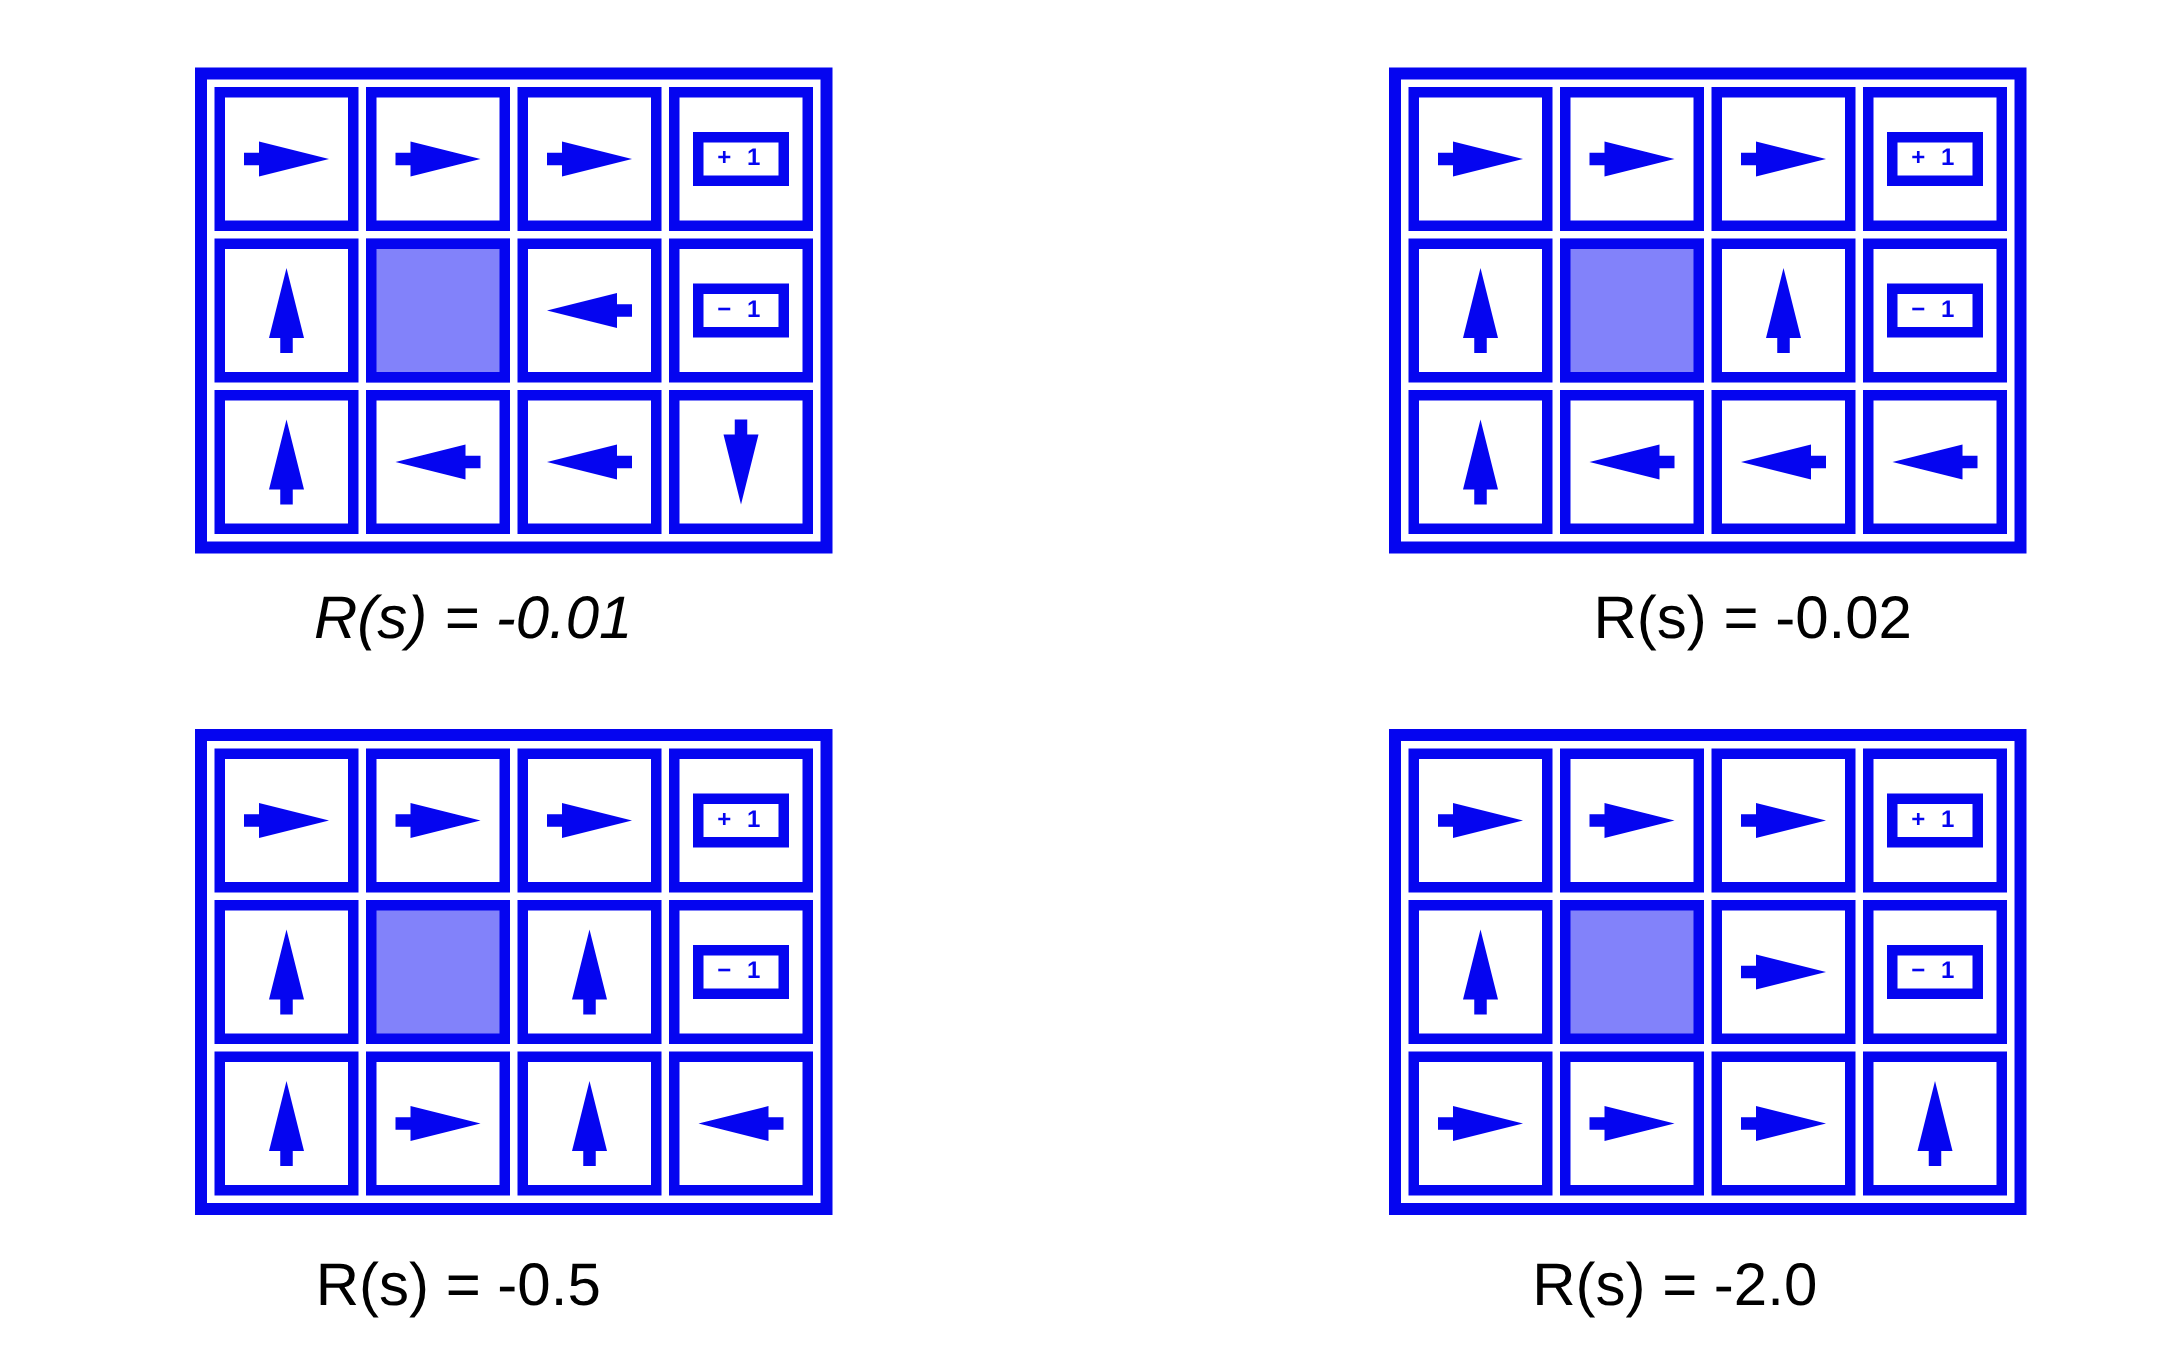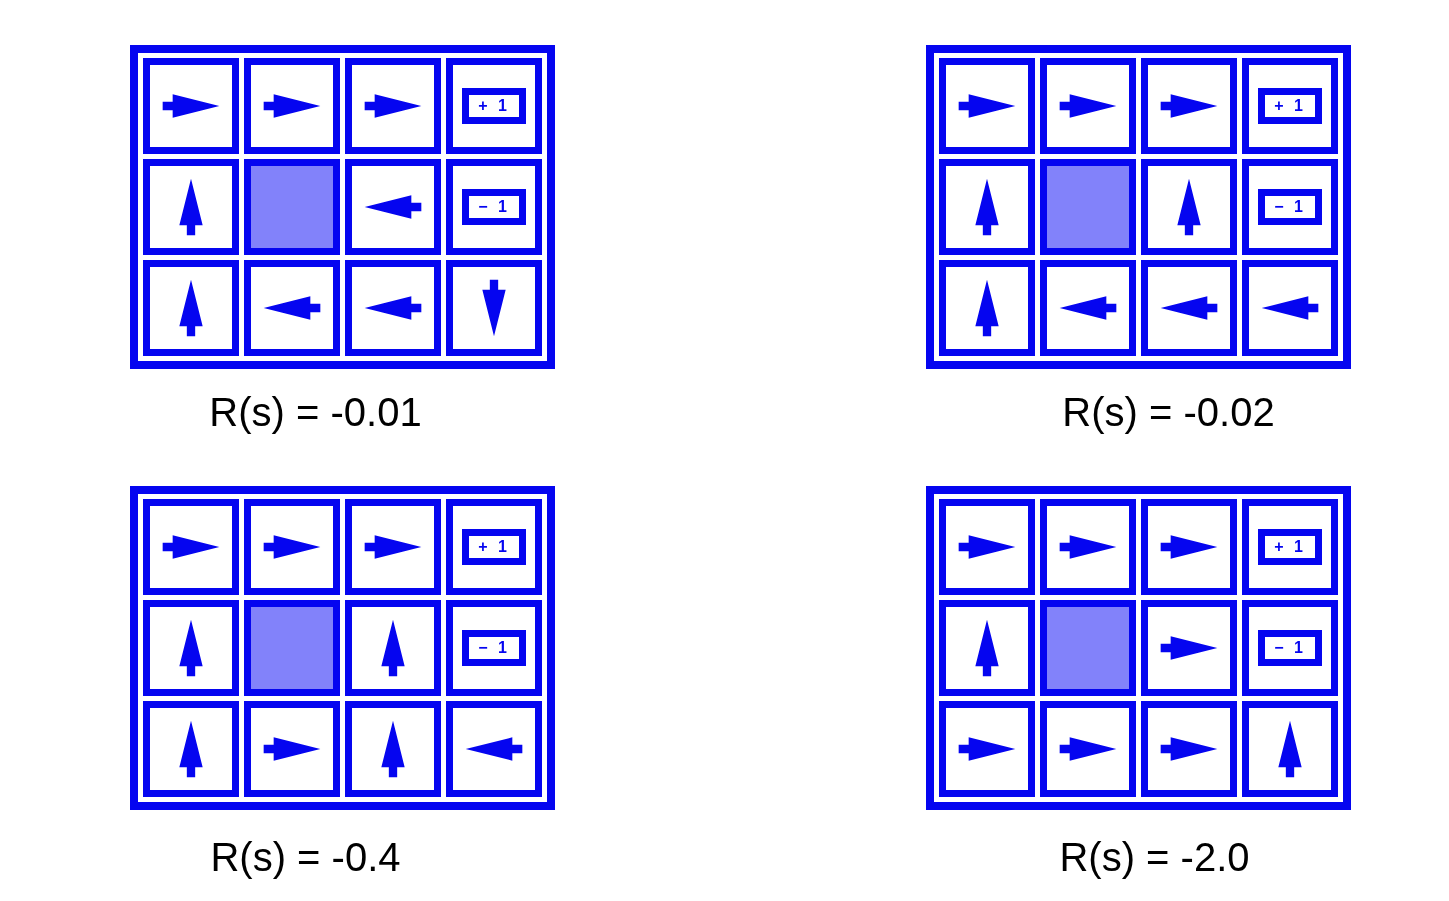--- a/index.html
+++ b/index.html
@@ -59,24 +59,24 @@
   }
   .rlabel {
     position: absolute;
     width: 425px;
     text-align: center;
     font-size: 40px;
     line-height: 1;
     color: var(--label);
     font-family: "Liberation Sans", sans-serif;
   }
-  .l0 { left: 103px; top: 392px; }
+  .l0 { left: 103px; top: 392px; font-style: italic; }
   .l1 { left: 956px; top: 392px; }
   .l2 { left: 93px;  top: 837px; }
-  .l3 { left: 942px; top: 837px; }
+  .l3 { left: 904px; top: 837px; }
 </style>
 </head>
 <body>
 
 <div class="gridbox g0">
     <div class="cell">
       <svg class="arrow" viewBox="0 0 72 72">
         <polygon points="70,36 14,22 14,31 2,31 2,41 14,41 14,50" transform="rotate(0 36 36)"></polygon>
       </svg>
     </div>
@@ -286,14 +286,14 @@
     </div>
     <div class="cell">
       <svg class="arrow" viewBox="0 0 72 72">
         <polygon points="70,36 14,22 14,31 2,31 2,41 14,41 14,50" transform="rotate(270 36 36)"></polygon>
       </svg>
     </div>
   </div>
 
 <div class="rlabel l0">R(s) = -0.01</div>
 <div class="rlabel l1">R(s) = -0.02</div>
-<div class="rlabel l2">R(s) = -0.4</div>
+<div class="rlabel l2">R(s) = -0.5</div>
 <div class="rlabel l3">R(s) = -2.0</div>
 
 </body></html>

